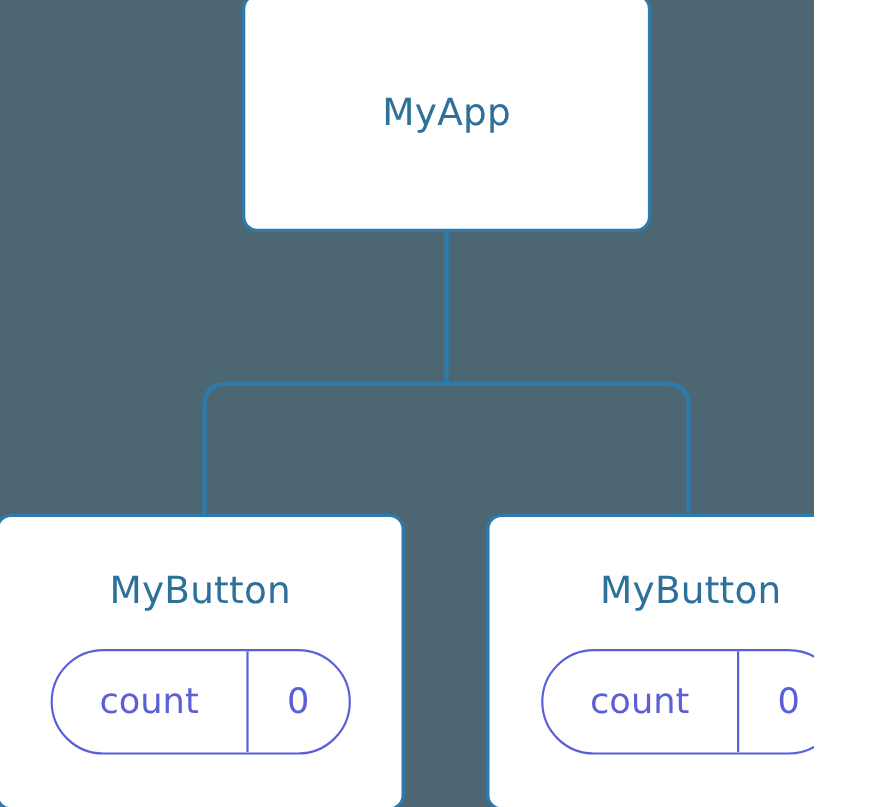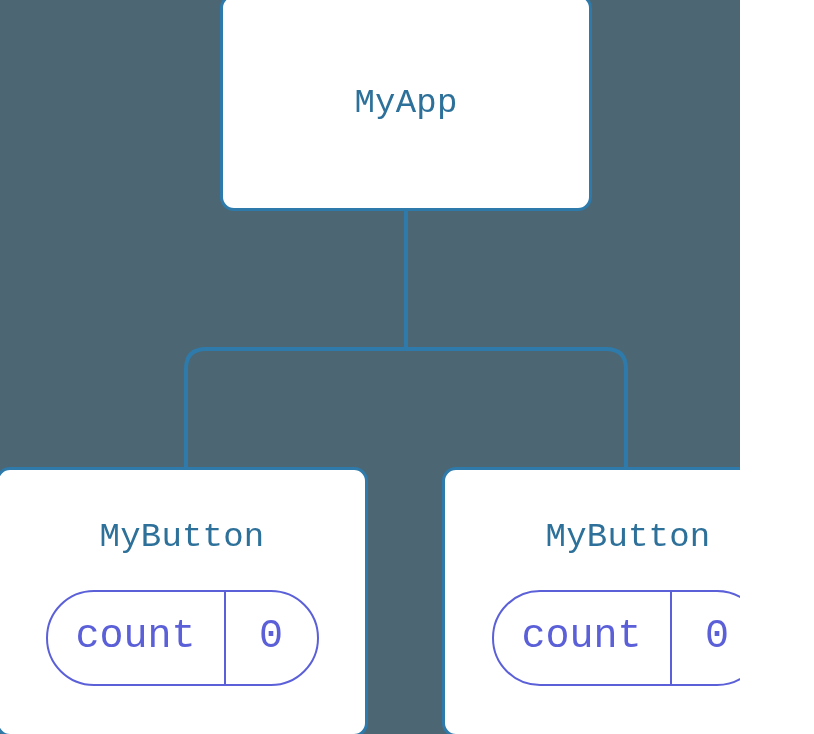--- a/index.html
+++ b/index.html
@@ -13,21 +13,20 @@
     overflow: hidden;
     font-family: "DejaVu Sans", "Liberation Sans", sans-serif;
   }
 
   #canvas {
     position: relative;
     width: 740px;
     height: 734px;
     background: #4c6773;
     overflow: hidden;
-    font-family: Liberation Mono, monospace;
   }
 
   
   #connectors {
     position: absolute;
     left: 0;
     top: 0;
     width: 814px;
     height: 734px;
     pointer-events: none;
@@ -85,21 +84,21 @@
     box-sizing: border-box;
     background: #ffffff;
     overflow: hidden;
   }
   .pill-key,
   .pill-value {
     display: flex;
     align-items: center;
     justify-content: center;
     color: #5b60d8;
-    font-size: 40px;
+    font-size: 32px;
     line-height: 1;
     white-space: nowrap;
   }
   .pill-key {
     width: 176px;
     padding-bottom: 2px;
   }
   .pill-value {
     width: 91px;
     border-left: 2px solid #5b60d8;

